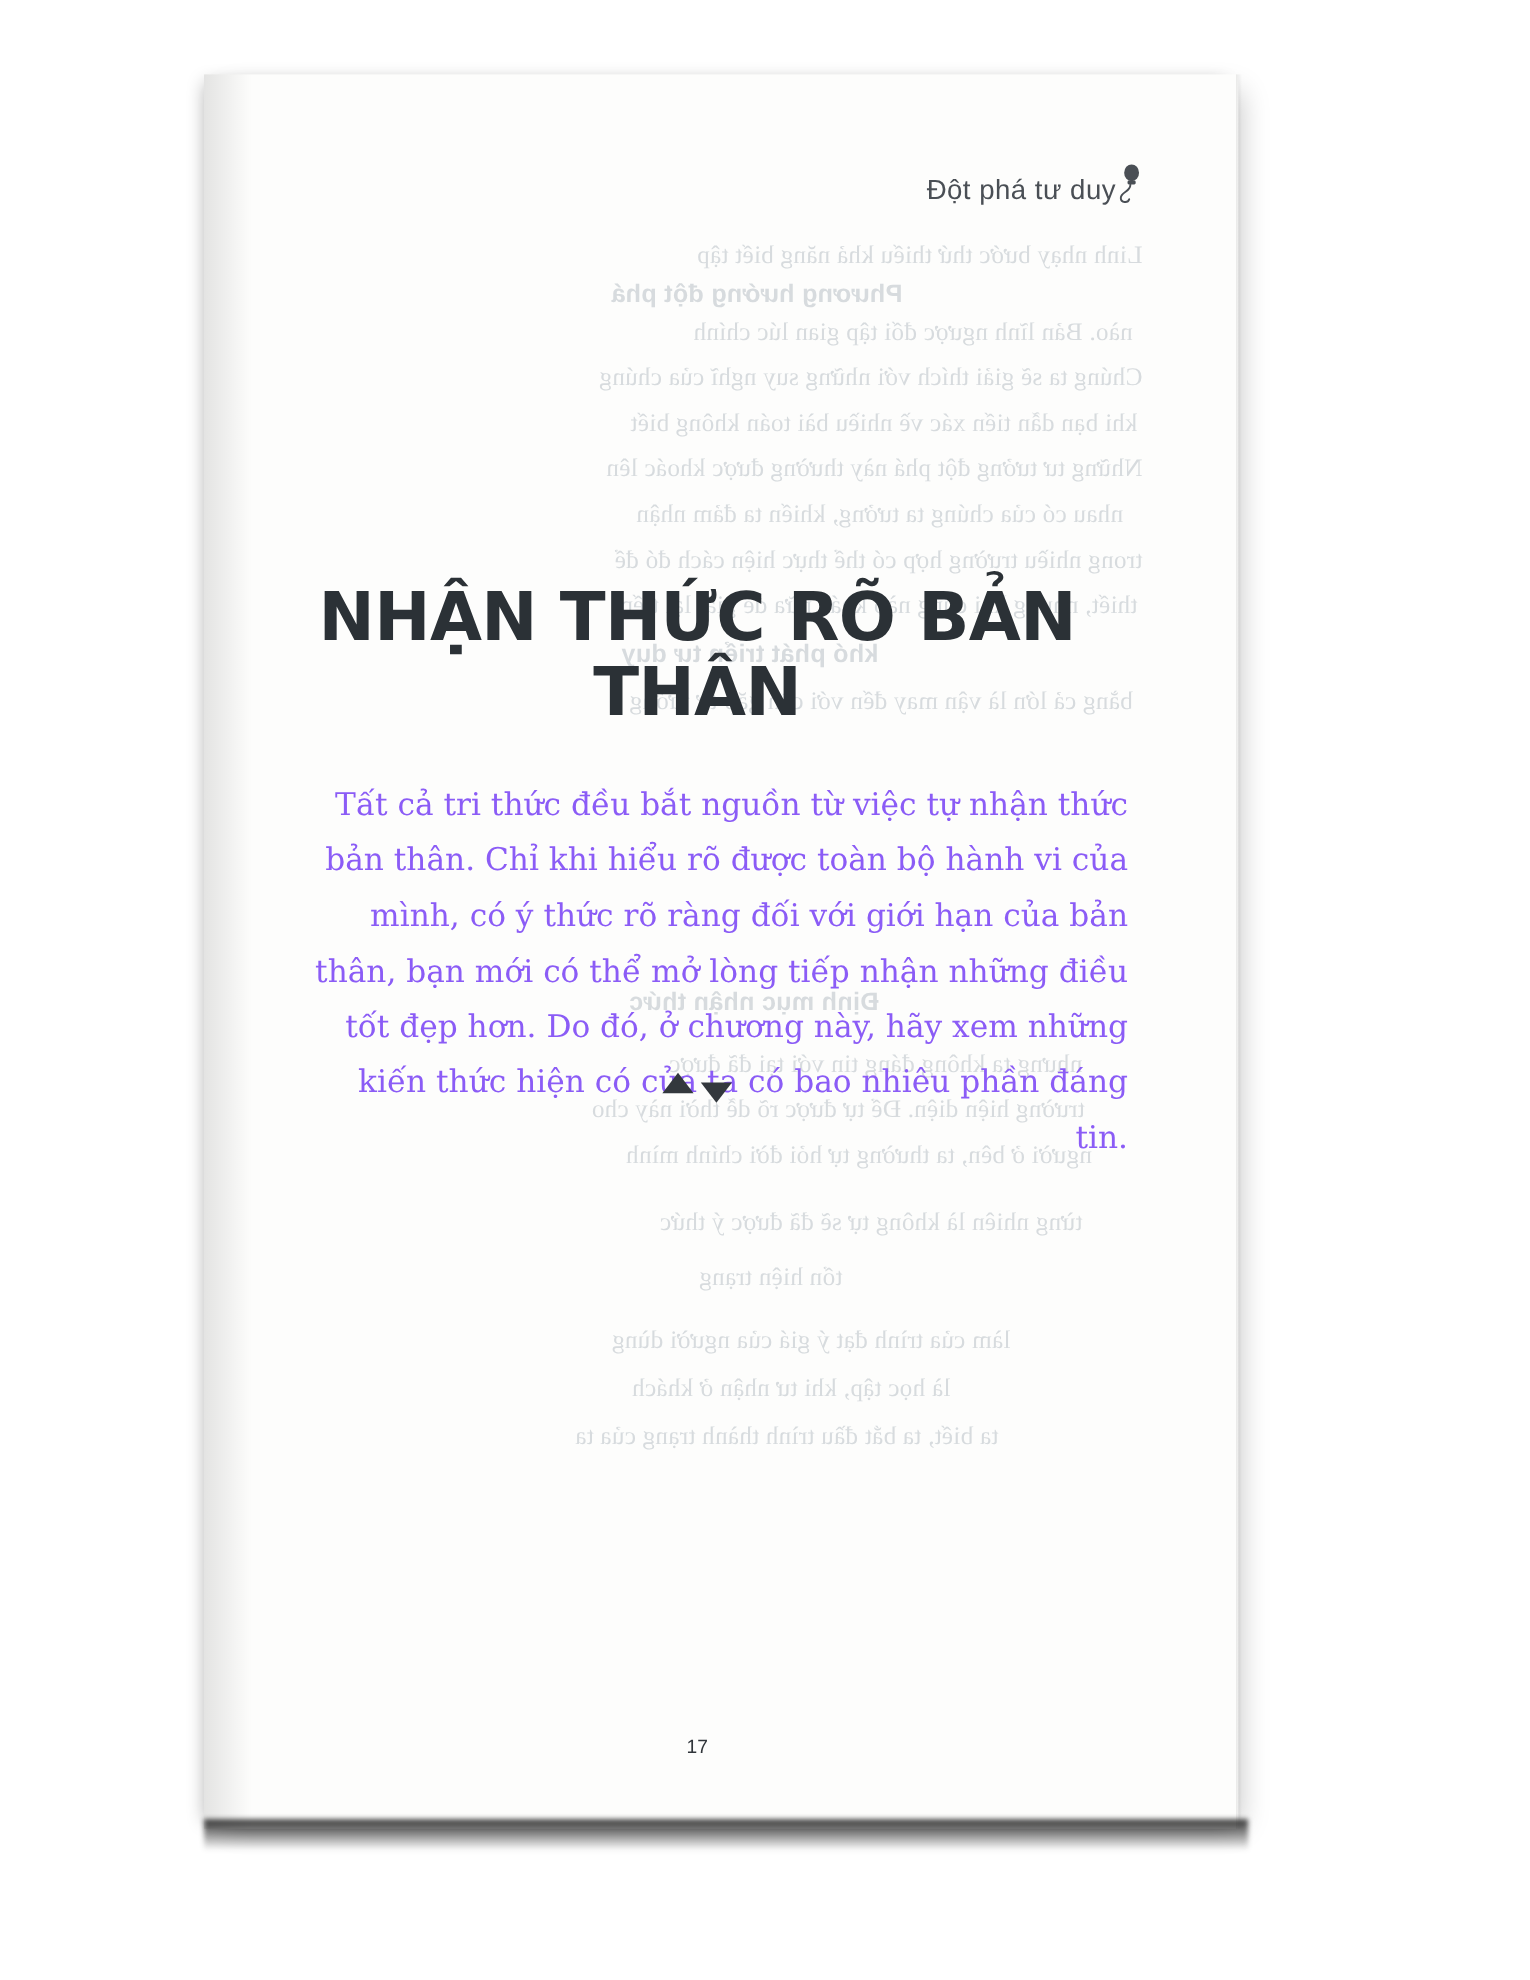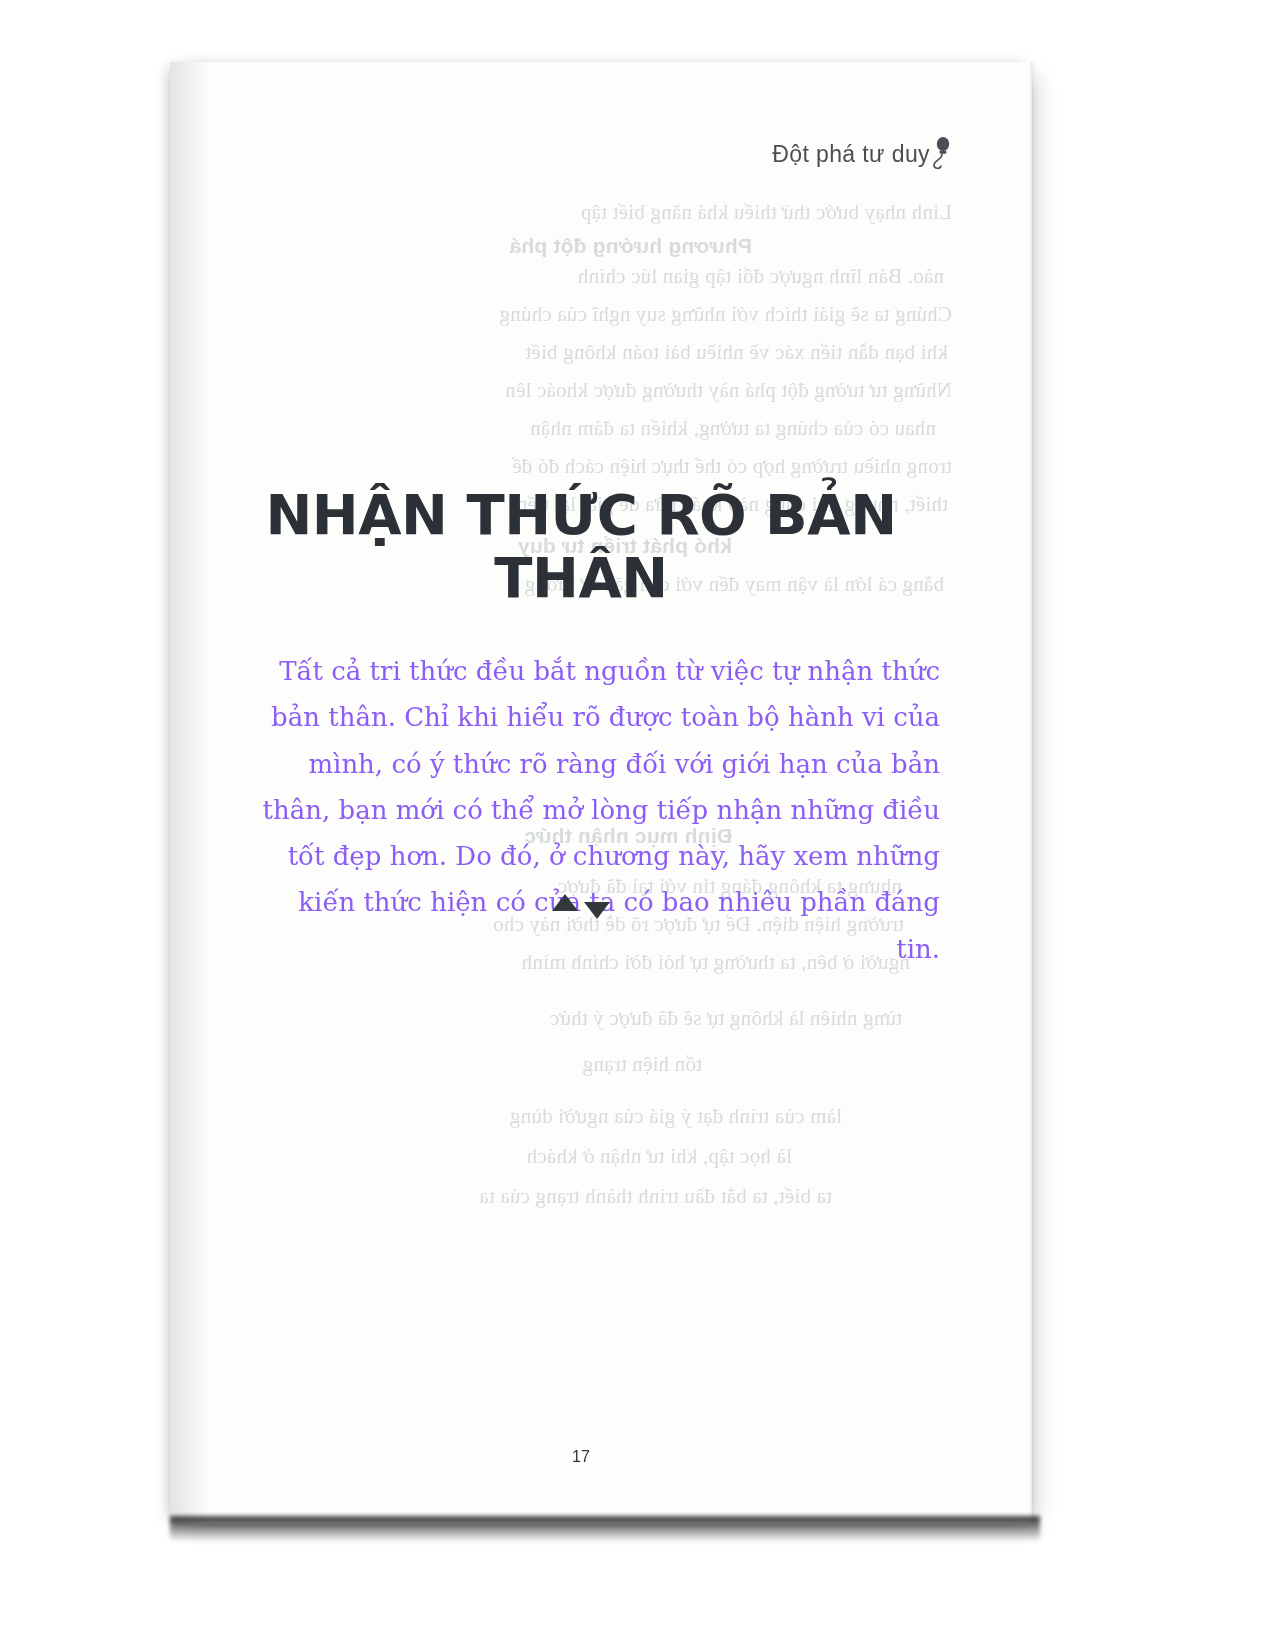--- a/index.html
+++ b/index.html
@@ -80,21 +80,21 @@
     font-weight: bold;
     font-size: 21px;
   }
 
   
   .running-head {
     position: absolute;
     right: 78px;
     top: 74px;
     display: flex;
-    align-items: center;
+    align-items: flex-end;
     gap: 2px;
   }
   .running-head .rh-text {
     font-size: 23px;
     color: #4a4f55;
     letter-spacing: 0.4px;
     font-family: "Liberation Sans", sans-serif;
   }
   .bulb-icon {
     position: relative;

